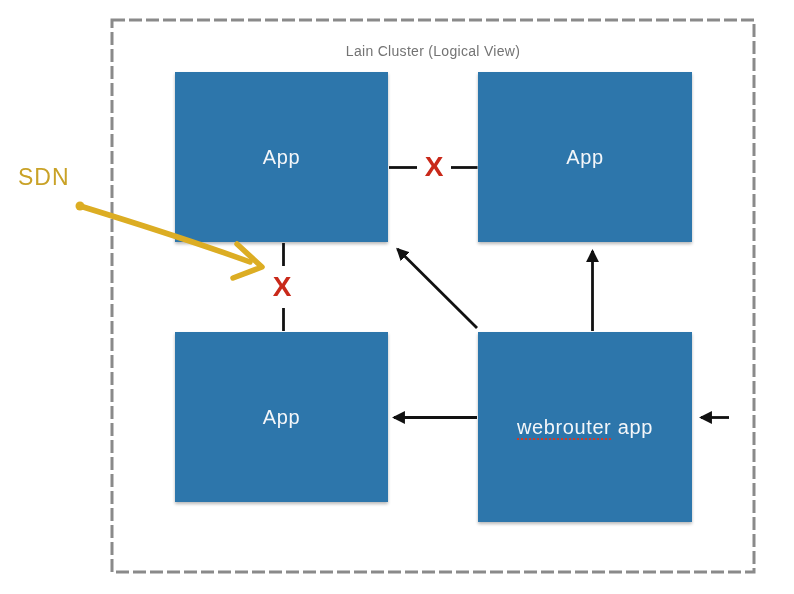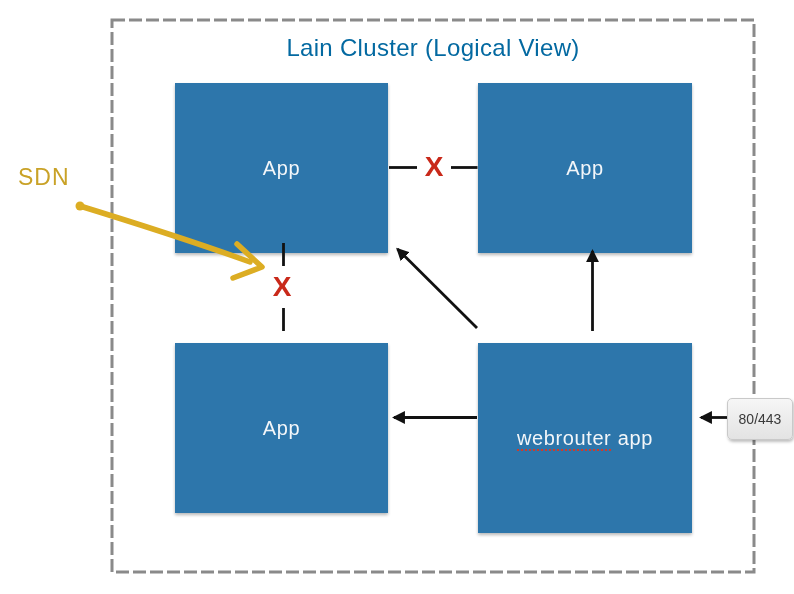--- a/index.html
+++ b/index.html
@@ -8,30 +8,29 @@
     font-family: "Liberation Sans", sans-serif;
   }
   .canvas { position: absolute; inset: 0; width: 794px; height: 594px; }
 
   
   .nodes-layer  { position: absolute; inset: 0; z-index: 1; }
   .lines-layer  { position: absolute; inset: 0; z-index: 2; pointer-events: none; }
   .labels-layer { position: absolute; inset: 0; z-index: 3; pointer-events: none; }
 
   .diagram-title {
-    position: absolute; left: 112px; top: 34px; width: 642px;
-    text-align: center; font-size: 24px; font-weight: 300;
-    color: #0369a1; letter-spacing: 0.3px;
+    position: absolute; left: 112px; top: 43px; width: 642px;
+    text-align: center; font-size: 14px; font-weight: 300;
+    color: #737373; letter-spacing: 0.3px;
   }
 
   .node {
     position: absolute; background: #2d76ab;
     display: flex; align-items: center; justify-content: center;
     box-shadow: 0 2px 3px rgba(0,0,0,0.28);
-    margin-top: 11px;
   }
   .node .node-label {
     color: #f3f6f9; font-size: 20px; font-weight: 300; letter-spacing: 0.6px;
   }
   .node-tl { left: 175px; top:  72px; width: 213px; height: 170px; }
   .node-tr { left: 478px; top:  72px; width: 214px; height: 170px; }
   .node-bl { left: 175px; top: 332px; width: 213px; height: 170px; }
   .node-wr { left: 478px; top: 332px; width: 214px; height: 190px; }
 
   .wr-main {
@@ -108,16 +107,15 @@
     <circle cx="80" cy="206" r="4.5" fill="#dcad23"></circle>
     <path d="M80,206 C132,222 192,241 250,262" stroke="#dcad23" stroke-width="5.5" fill="none" stroke-linecap="round"></path>
     <polyline points="237,244 262,267 233,278" stroke="#dcad23" stroke-width="5.5" fill="none" stroke-linecap="round" stroke-linejoin="round"></polyline>
   </svg>
 
   <div class="labels-layer">
     <div class="diagram-title">Lain Cluster (Logical View)</div>
     <div class="sdn-label">SDN</div>
     <div class="x-mark x-top">X</div>
     <div class="x-mark x-left">X</div>
-    <div class="port-badge">80/443</div>
   </div>
 
 </div>
 
 </body></html>

